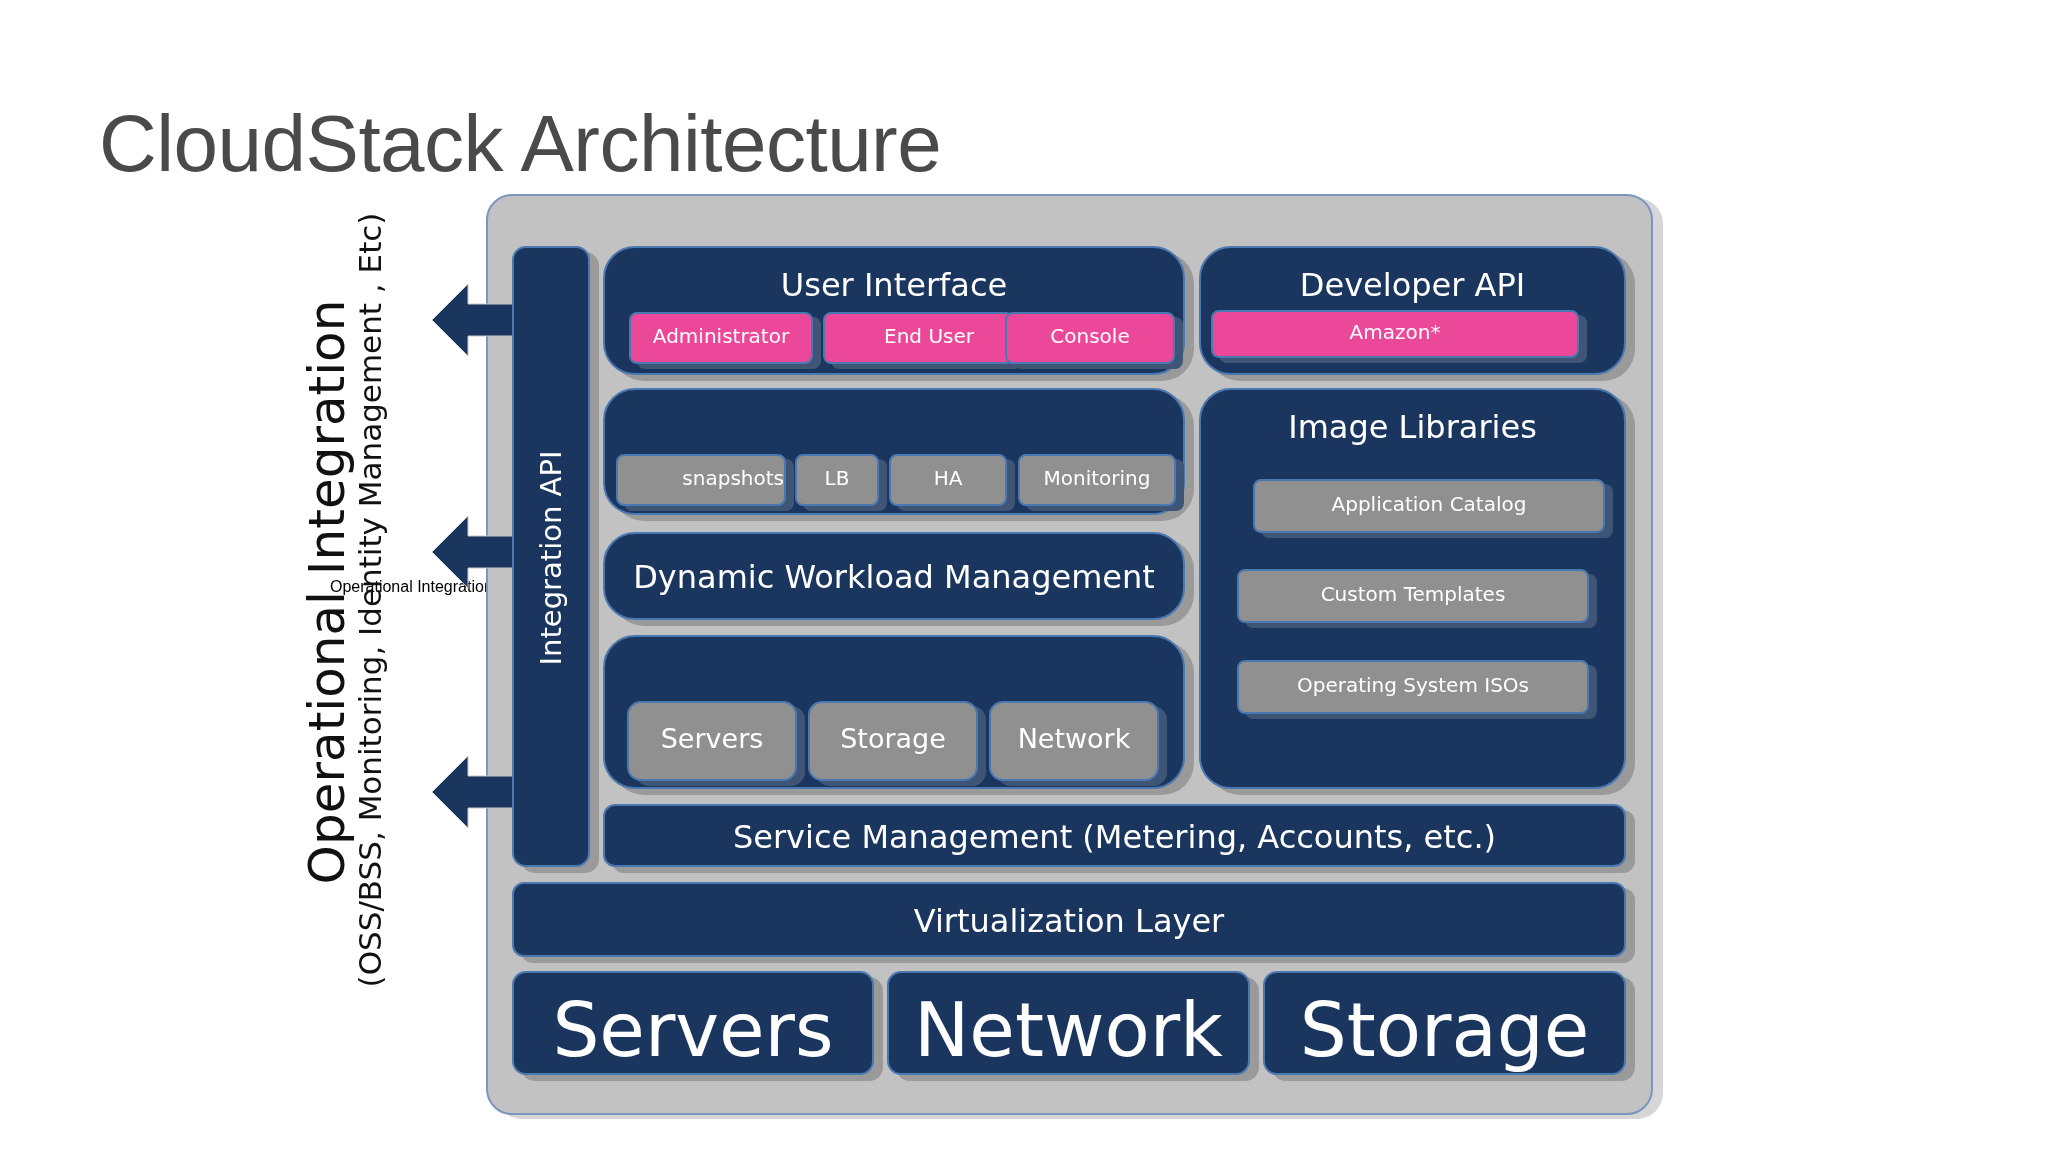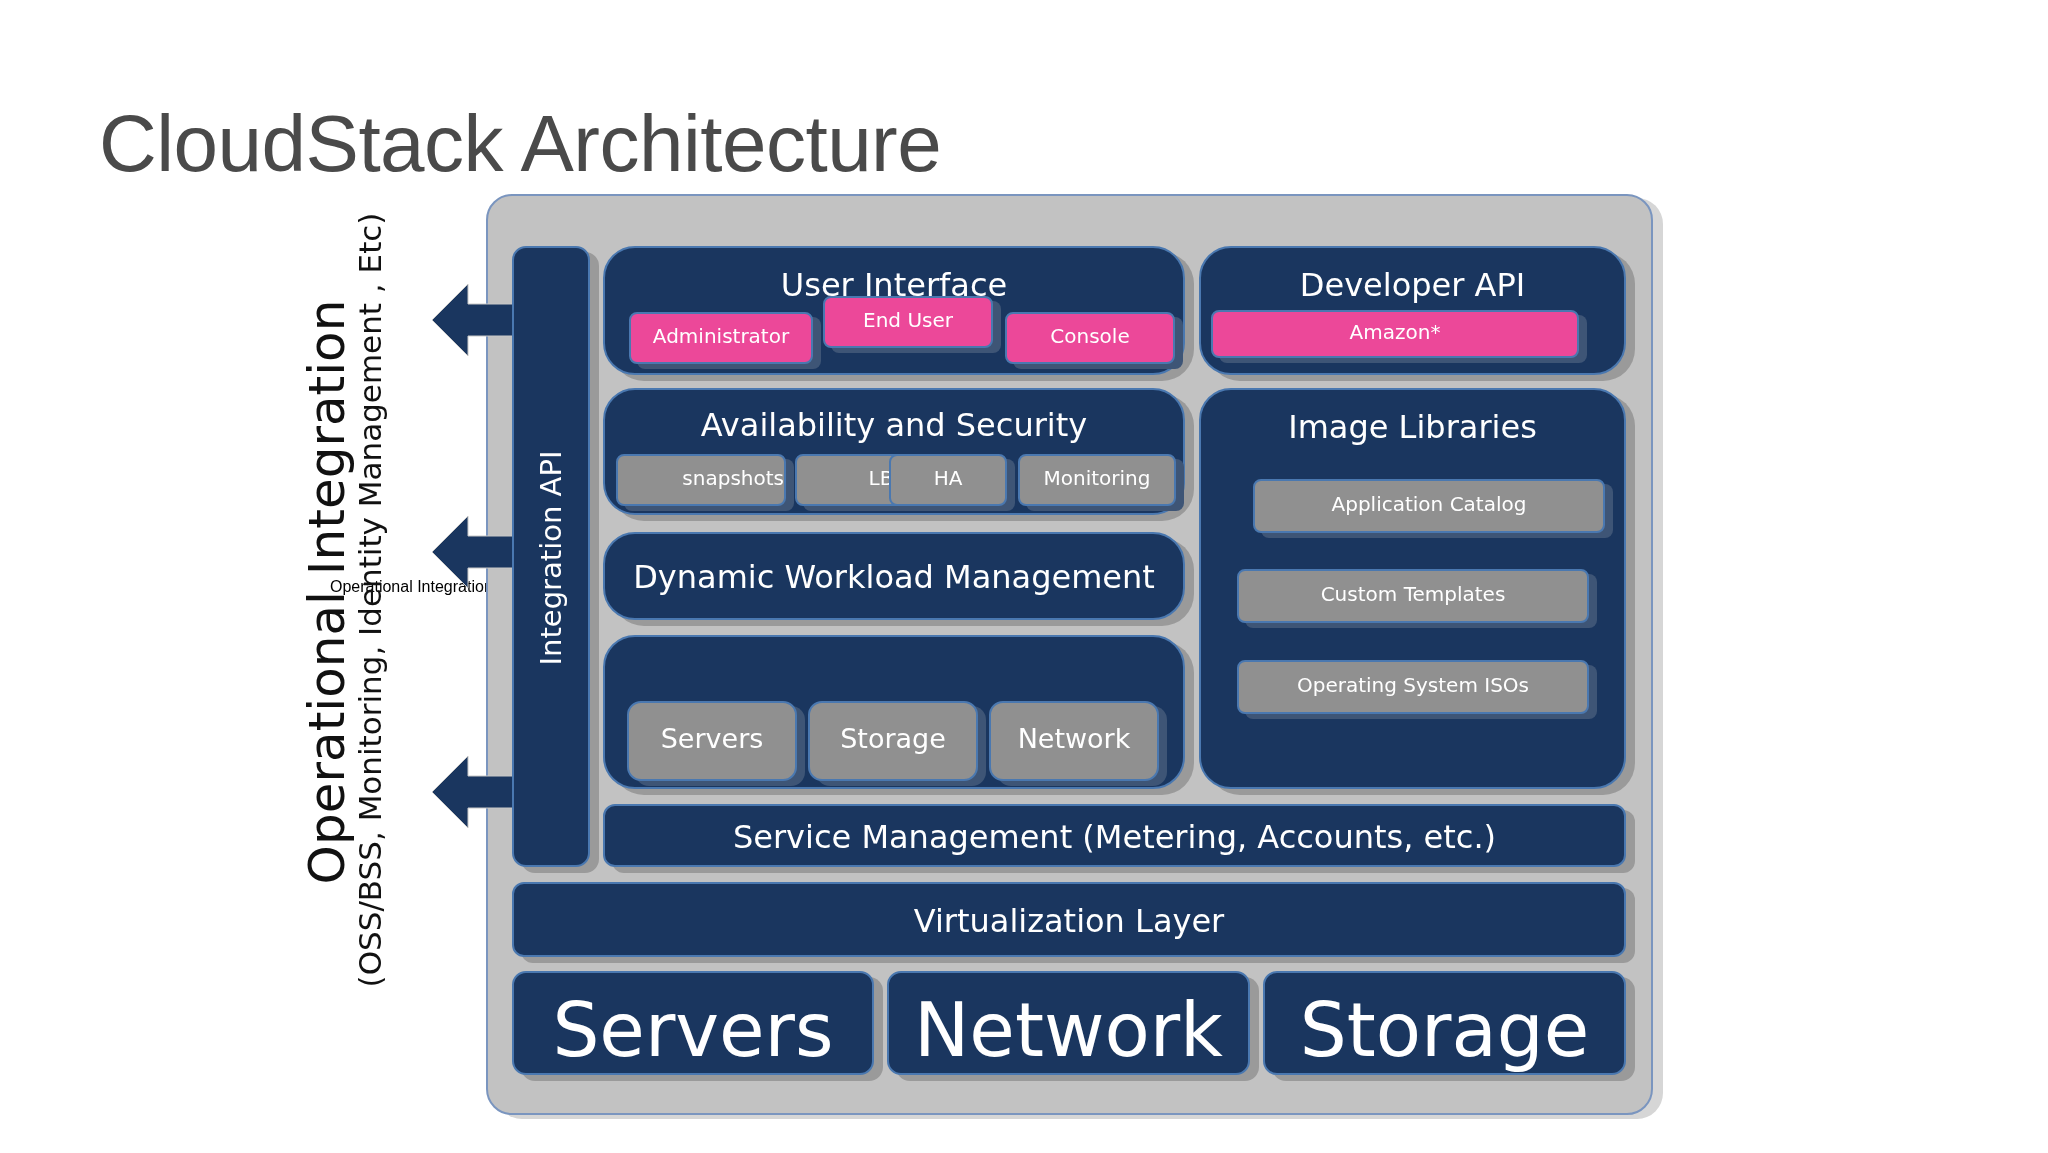--- a/index.html
+++ b/index.html
@@ -36,33 +36,32 @@
   <polygon points="4,40 40,4 40,24 88,24 88,56 40,56 40,76" fill="#1a365f" stroke="#c8c8c8" stroke-width="1"></polygon>
 </svg>
 
 <div class="abs nbox" style="left:512px;top:246px;width:78px;height:621px;border-radius:14px;">
   <div class="abs" style="left:-270px;top:290px;width:620px;height:40px;transform:rotate(-90deg);text-align:center;font-size:29px;color:#fff;font-family:'DejaVu Sans',sans-serif;">Integration API</div>
 </div>
 
 <div class="abs nbox" style="left:603px;top:246px;width:582px;height:129px;">
   <div class="hd" style="top:18px;">User Interface</div>
   <div class="chip orange" style="left:24px;top:64px;width:180px;height:48px;line-height:44px;">Administrator</div>
-  <div class="chip orange" style="left:218px;top:48px;width:166px;height:48px;line-height:44px;">End User</div>
+  <div class="chip orange" style="left:218px;top:64px;width:166px;height:48px;line-height:44px;padding-left:21px;">End User</div>
   <div class="chip orange" style="left:400px;top:64px;width:166px;height:48px;line-height:44px;">Console</div>
 </div>
 
 <div class="abs nbox" style="left:1199px;top:246px;width:427px;height:129px;">
   <div class="hd" style="top:18px;">Developer API</div>
   <div class="chip orange" style="left:10px;top:62px;width:364px;height:44px;line-height:40px;">Amazon*</div>
 </div>
 
 <div class="abs nbox" style="left:603px;top:388px;width:582px;height:127px;">
-  <div class="hd" style="top:16px;">Availability and Security</div>
   <div class="chip gray" style="left:11px;top:64px;width:166px;height:48px;line-height:44px;text-align:right;">snapshots</div>
-  <div class="chip gray" style="left:190px;top:64px;width:80px;height:48px;line-height:44px;padding-left:44px;">LB</div>
+  <div class="chip gray" style="left:190px;top:64px;width:80px;height:48px;line-height:44px;">LB</div>
   <div class="chip gray" style="left:284px;top:64px;width:114px;height:48px;line-height:44px;">HA</div>
   <div class="chip gray" style="left:413px;top:64px;width:154px;height:48px;line-height:44px;">Monitoring</div>
 </div>
 
 <div class="abs nbox" style="left:1199px;top:388px;width:427px;height:401px;">
   <div class="hd" style="top:18px;">Image Libraries</div>
   <div class="chip gray" style="left:52px;top:89px;width:348px;height:50px;line-height:46px;">Application Catalog</div>
   <div class="chip gray" style="left:36px;top:179px;width:348px;height:50px;line-height:46px;">Custom Templates</div>
   <div class="chip gray" style="left:36px;top:270px;width:348px;height:50px;line-height:46px;">Operating System ISOs</div>
 </div>

